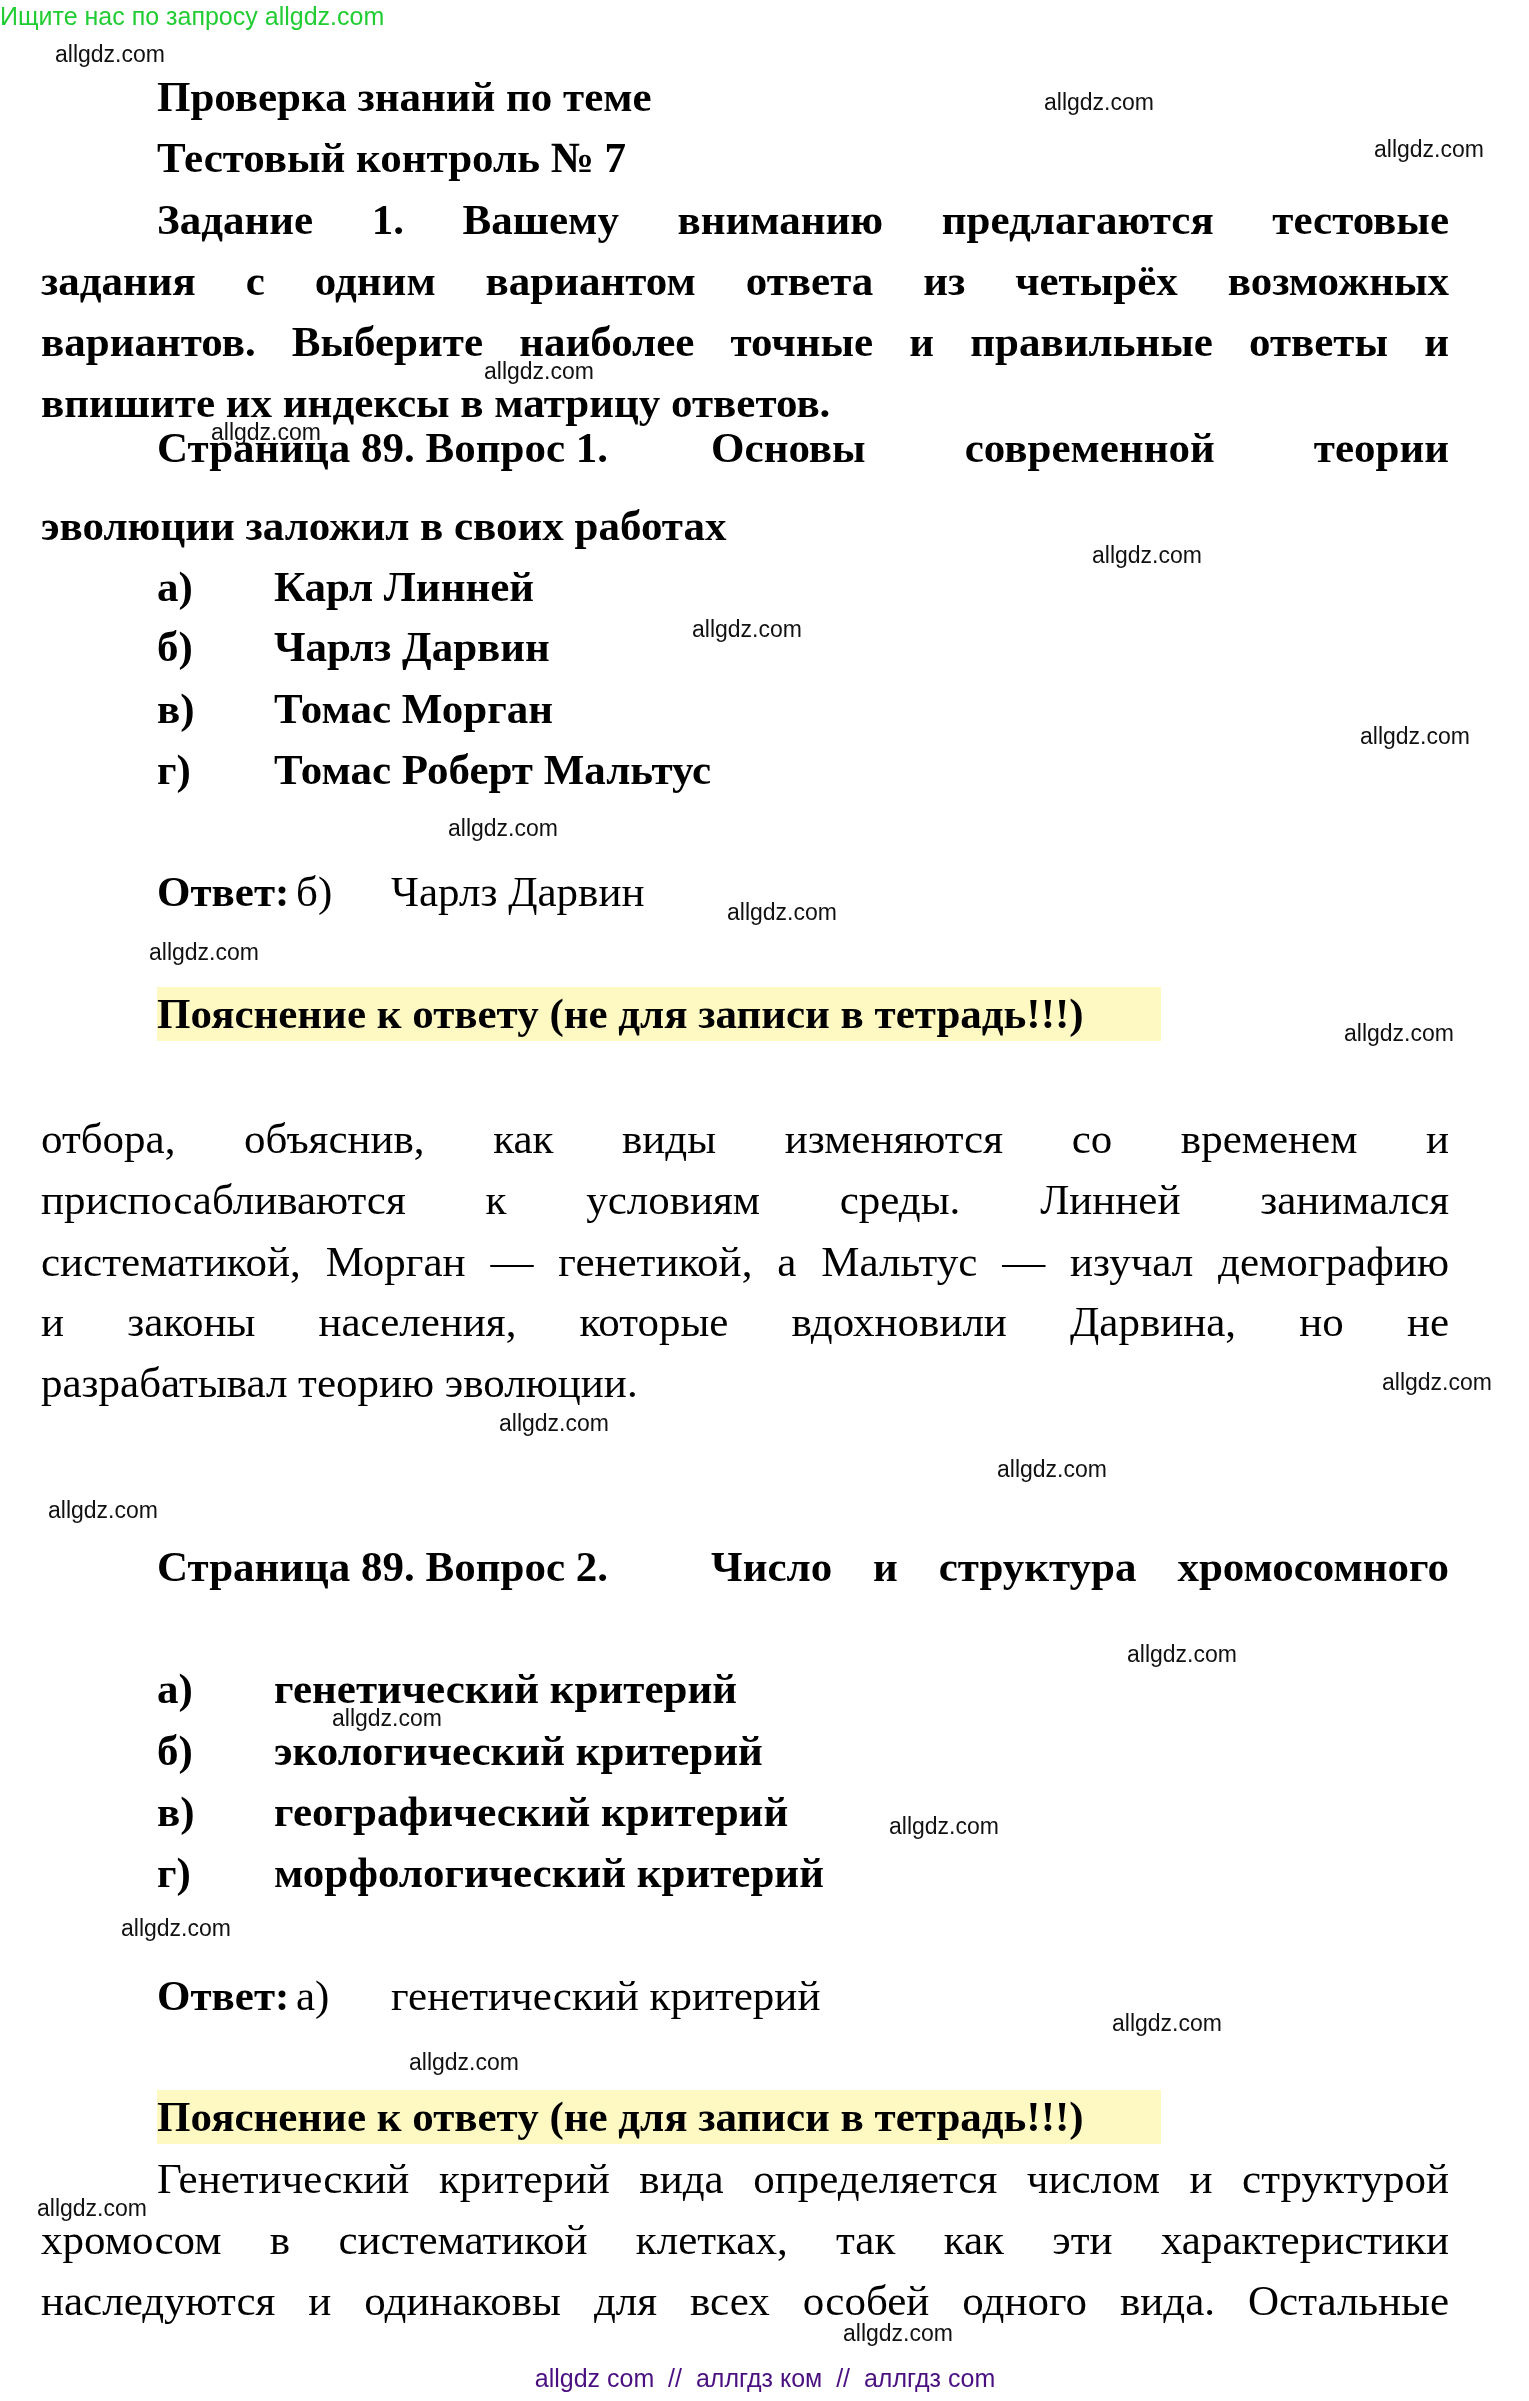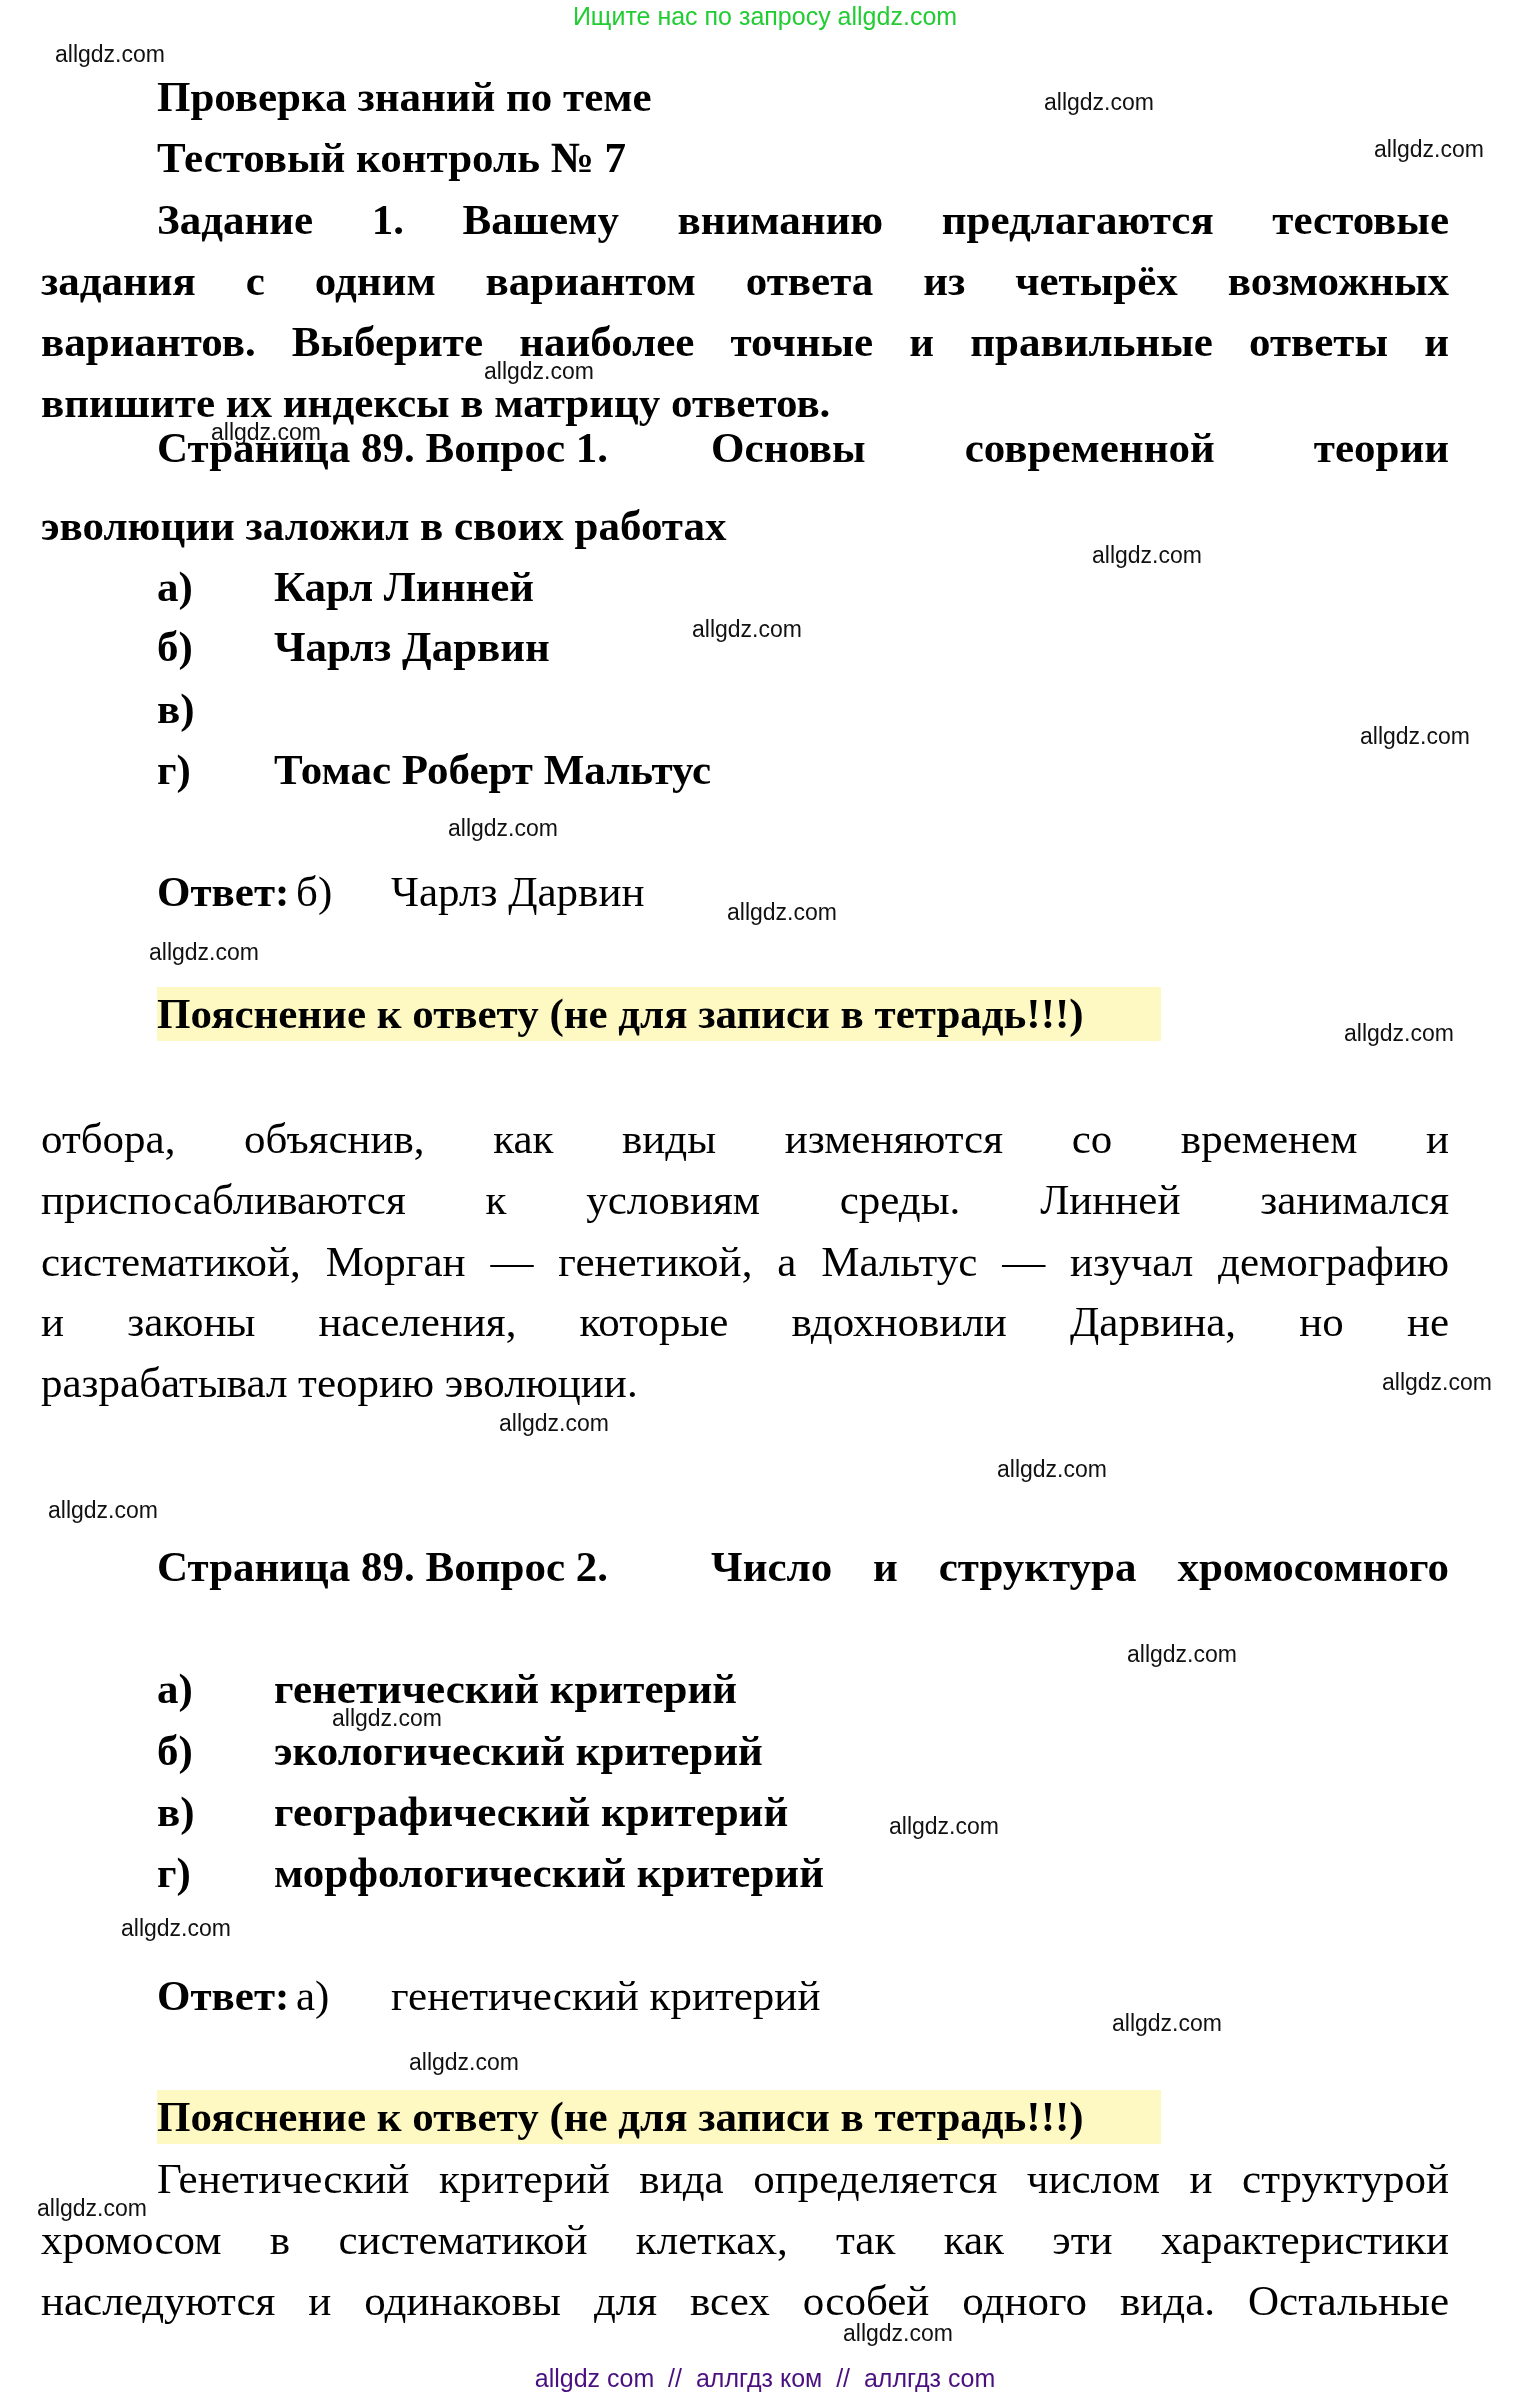--- a/index.html
+++ b/index.html
@@ -1,20 +1,20 @@
 <!DOCTYPE html>
 <html style="font-size:12.7px"><head>
 <meta charset="utf-8">
 <style>
   html, body { margin: 0; padding: 0; background: #ffffff; }
   body { width: 1530px; height: 2401px; position: relative; overflow: hidden; }
   .page { position: absolute; left: 0; top: 0; width: 1530px; height: 2401px; }
   .banner {
     position: absolute; left: 0; width: 1530px; top: 0; height: 33px;
-    text-align: center; font-family: "Liberation Sans", sans-serif;
+    font-family: "Liberation Sans", sans-serif;
     font-size: 25px; line-height: 33px; color: #22CC33;
   }
   .footer {
     position: absolute; left: 0; width: 1530px; top: 2361px; height: 35px;
     text-align: center; font-family: "Liberation Sans", sans-serif;
     font-size: 25px; line-height: 35px; color: #4B1080; white-space: pre;
   }
   .wm {
     position: absolute; font-family: "Liberation Sans", sans-serif;
     font-size: 23px; line-height: 27px; color: #111111; white-space: nowrap;
@@ -66,20 +66,21 @@
   <div class="line opt" style="top:556px">
     <span class="opt-letter">а)</span>
     <span class="opt-text">Карл Линней</span>
   </div>
   <div class="line opt" style="top:616px">
     <span class="opt-letter">б)</span>
     <span class="opt-text">Чарлз Дарвин</span>
   </div>
   <div class="line opt" style="top:678px">
     <span class="opt-letter">в)</span>
+    <span class="opt-text">Томас Морган</span>
   </div>
   <div class="line opt" style="top:739px">
     <span class="opt-letter">г)</span>
     <span class="opt-text">Томас Роберт Мальтус</span>
   </div>
 
   <div class="line ans-row" style="top:861px">
     <span class="ans-label">Ответ:</span>
     <span class="ans-choice">б)</span>
     <span class="ans-text">Чарлз Дарвин</span>

